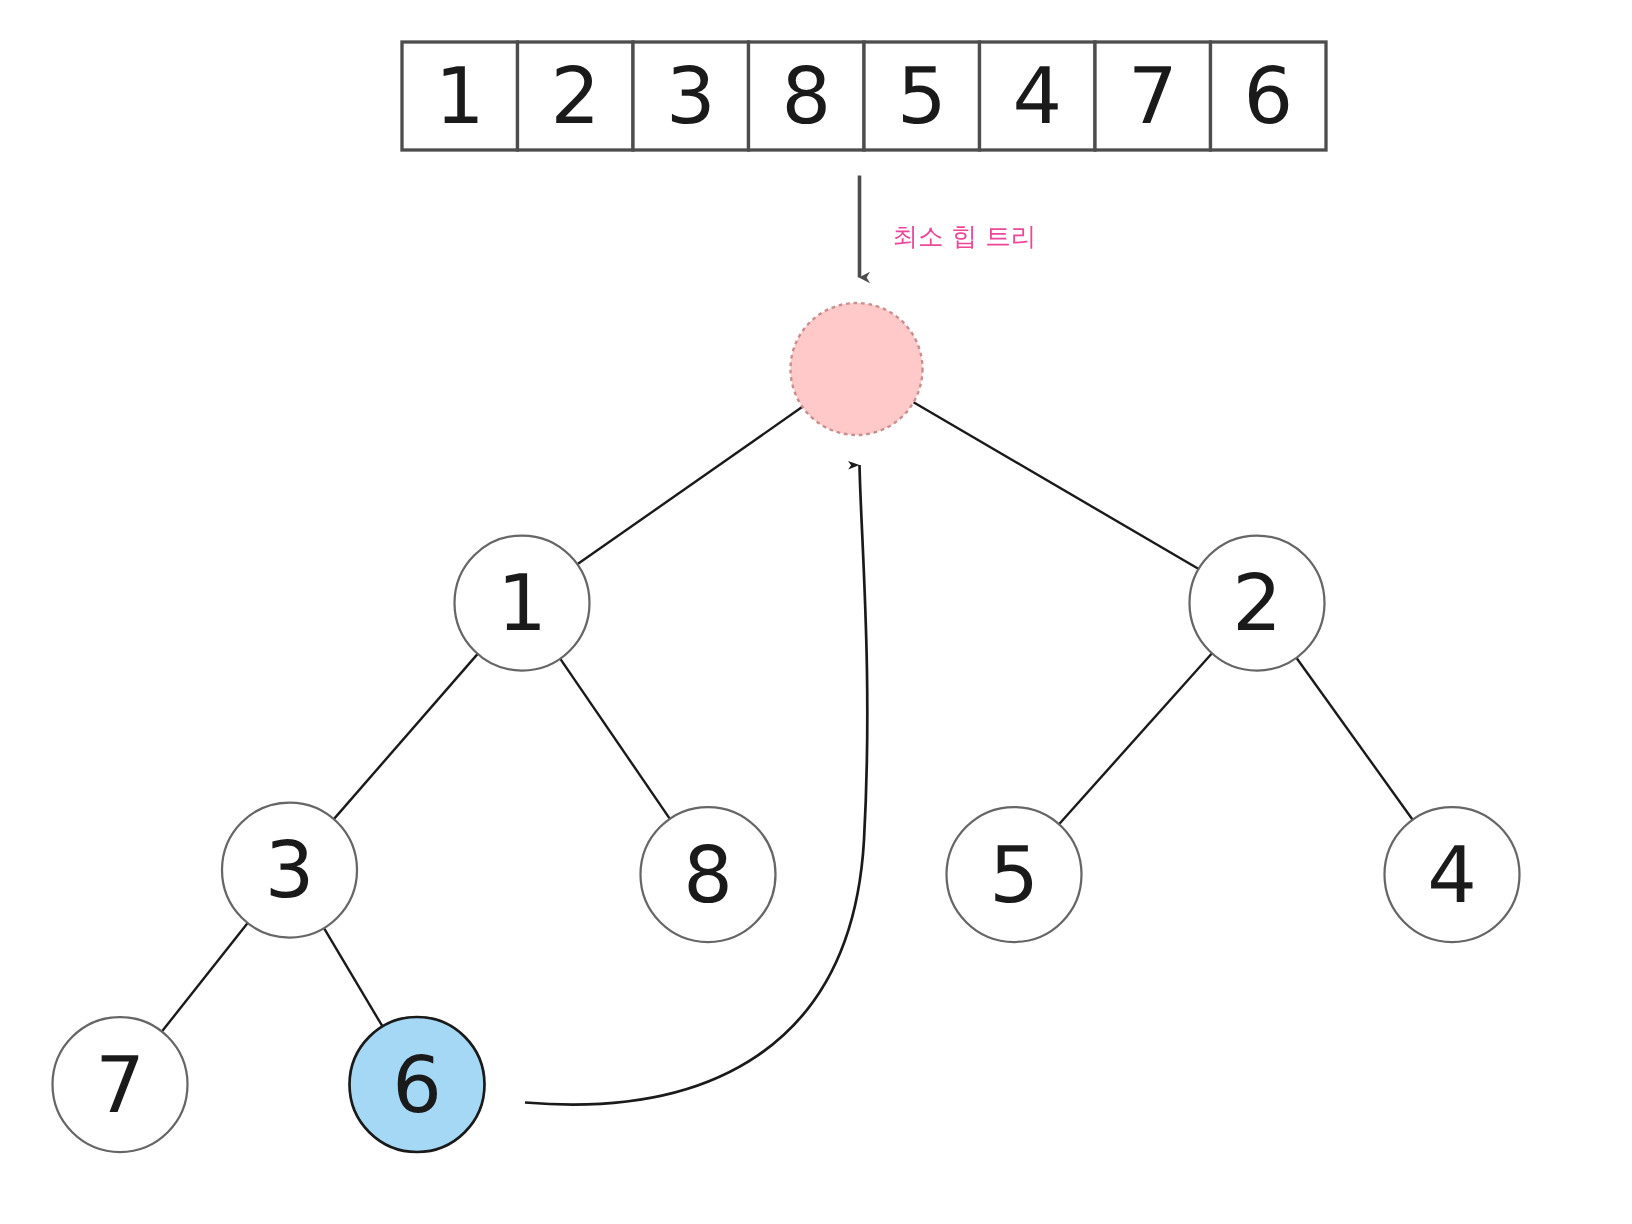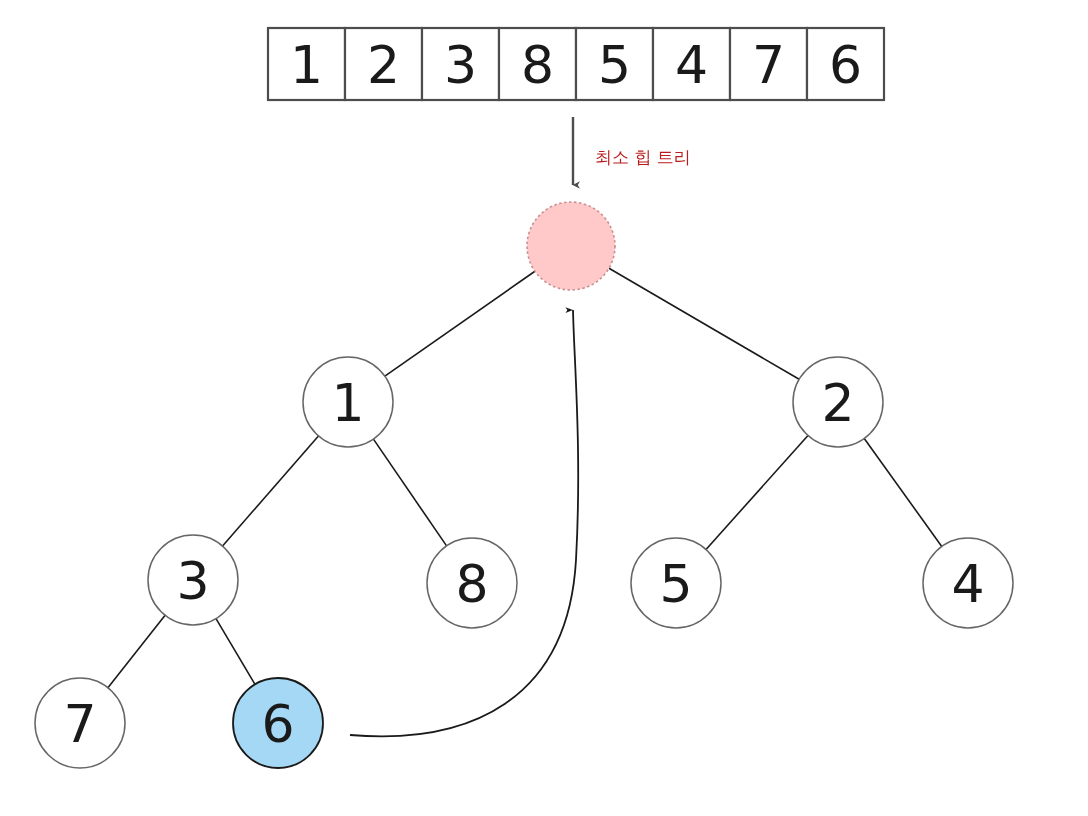--- a/index.html
+++ b/index.html
@@ -97,15 +97,15 @@
         <text x="676" y="584" text-anchor="middle" dominant-baseline="central" font-size="52" fill="#1a1a1a" font-family="&quot;DejaVu Sans&quot;,&quot;Liberation Sans&quot;,sans-serif" class="node-text">5</text>
         <circle cx="968" cy="583" r="45" fill="#ffffff" stroke="#666666" stroke-width="1.5"></circle>
         <text x="968" y="584" text-anchor="middle" dominant-baseline="central" font-size="52" fill="#1a1a1a" font-family="&quot;DejaVu Sans&quot;,&quot;Liberation Sans&quot;,sans-serif" class="node-text">4</text>
         <circle cx="80" cy="723" r="45" fill="#ffffff" stroke="#666666" stroke-width="1.5"></circle>
         <text x="80" y="724" text-anchor="middle" dominant-baseline="central" font-size="52" fill="#1a1a1a" font-family="&quot;DejaVu Sans&quot;,&quot;Liberation Sans&quot;,sans-serif" class="node-text">7</text>
         <circle cx="278" cy="723" r="45" fill="#a5d8f5" stroke="#1a1a1a" stroke-width="1.8"></circle>
         <text x="278" y="724" text-anchor="middle" dominant-baseline="central" font-size="52" fill="#1a1a1a" font-family="&quot;DejaVu Sans&quot;,&quot;Liberation Sans&quot;,sans-serif" class="node-text">6</text>
       </g>
   </svg>
 
-  <div id="flow-label" class="flow-label" style="position: absolute; font-size: 17px; color: #b91c1c; white-space: nowrap; left: 595px; top: 146px;">최소 힙 트리</div>
+  <div id="flow-label" class="flow-label" style="position: absolute; font-size: 17px; color: #ec4899; white-space: nowrap; left: 595px; top: 146px;">최소 힙 트리</div>
 
 </div>
 
 </body></html>

